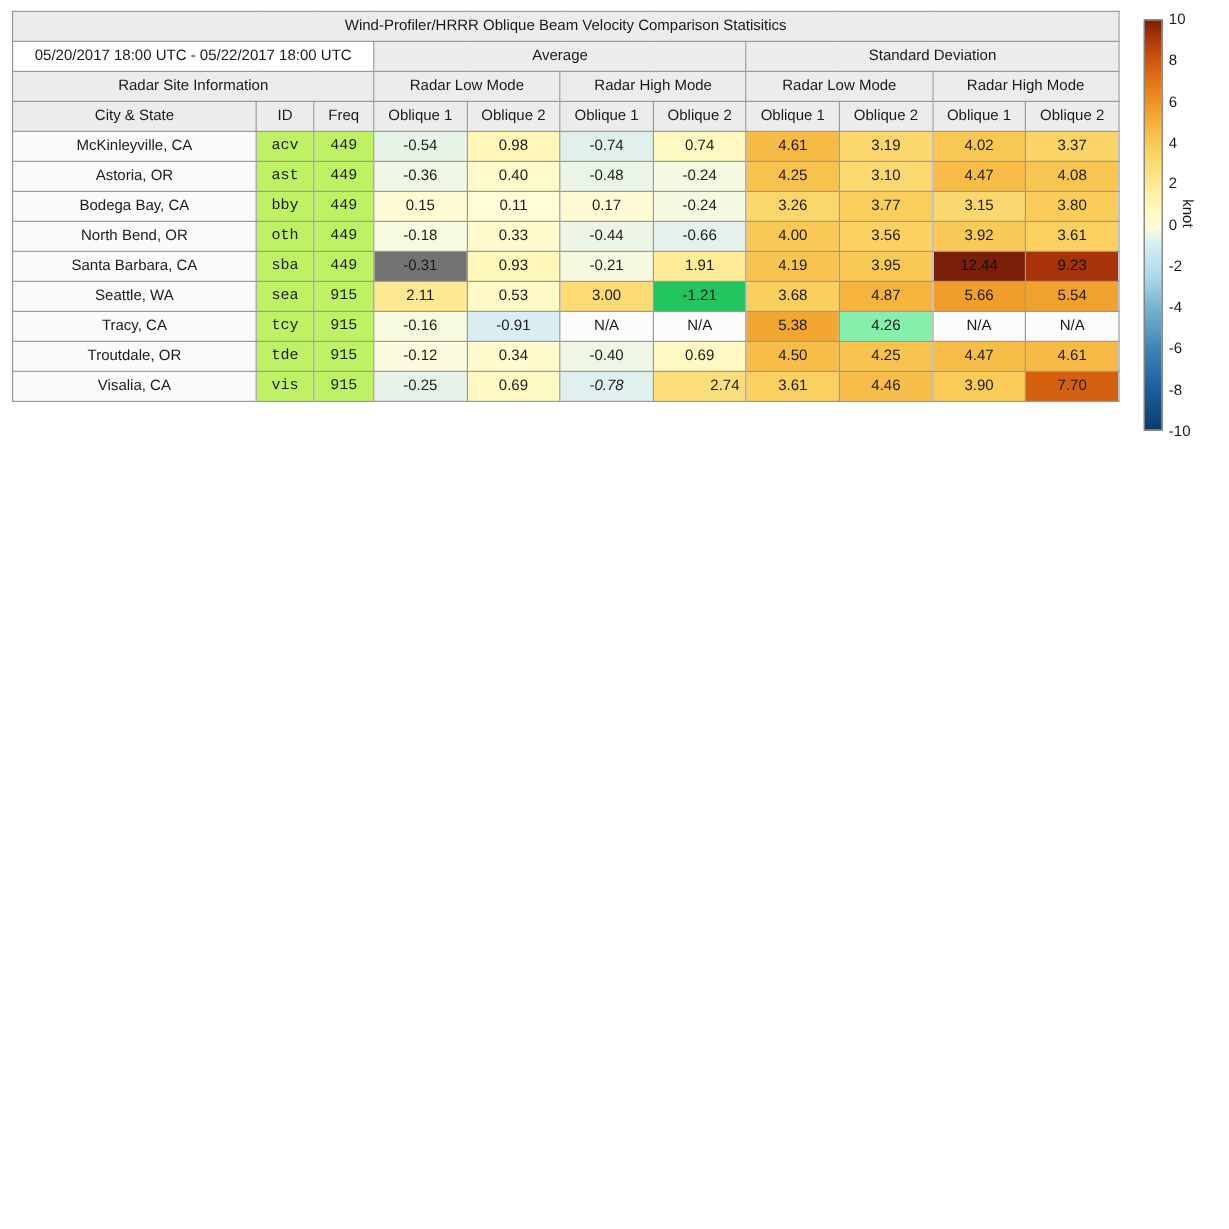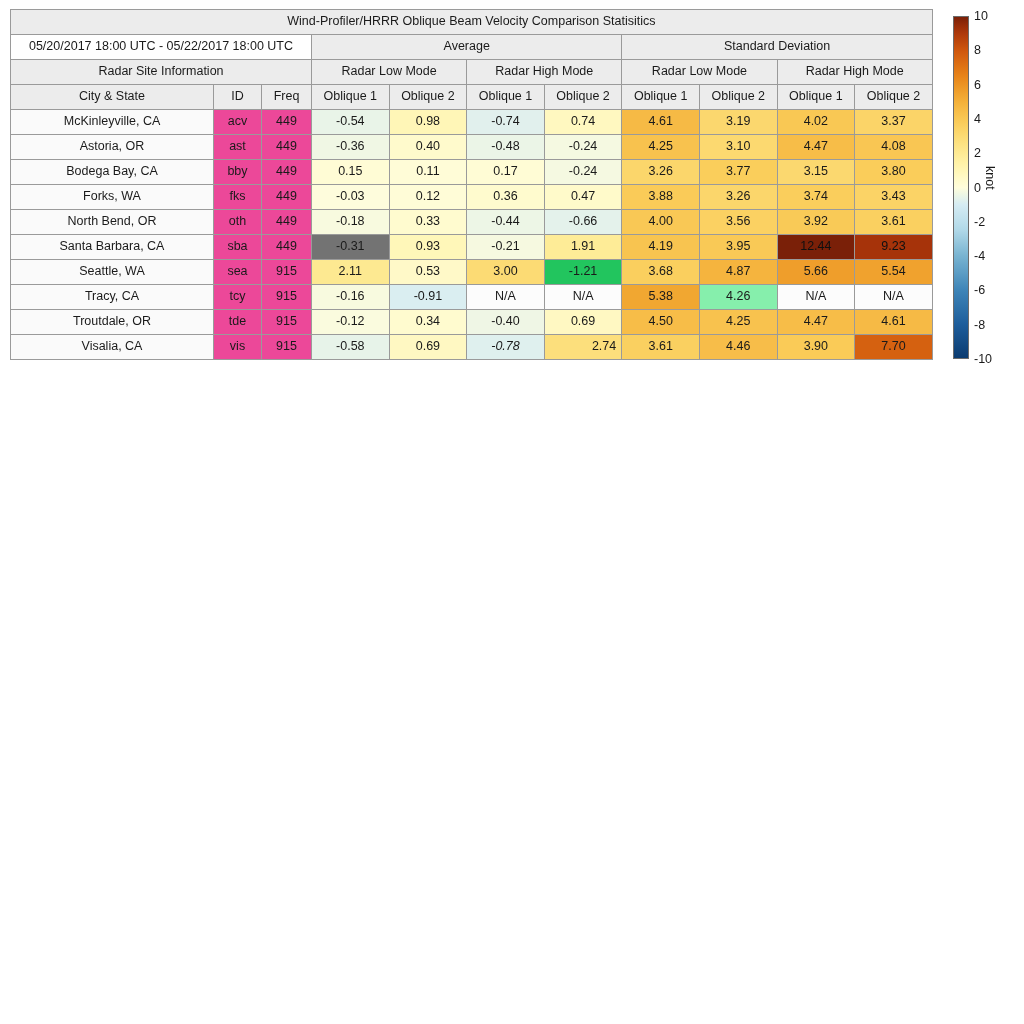--- a/index.html
+++ b/index.html
@@ -62,21 +62,22 @@
   .daterange-cell {
     text-align: left;
     padding-left: 7px;
     background: #ffffff;
   }
 
   td.city {
     background: #fafafa;
   }
   td.idcell, td.freqcell {
-    background: #ec4899;
+    background: #bef264;
+    font-family: Liberation Mono, monospace;
   }
   td.datacell {
     background: #ffffff;
   }
 
   
   col.c-city  { width: 203px; }
   col.c-id    { width: 48px; }
   col.c-freq  { width: 50px; }
   col.c-data  { width: 77.6px; }
@@ -204,33 +205,20 @@
             <td class="datacell" style="background: rgb(255, 252, 213);">0.15</td>
             <td class="datacell" style="background: rgb(255, 252, 215);">0.11</td>
             <td class="datacell" style="background: rgb(255, 252, 213);">0.17</td>
             <td class="datacell" style="background: rgb(245, 249, 225);">-0.24</td>
             <td class="datacell" style="background: rgb(251, 214, 107);">3.26</td>
             <td class="datacell" style="background: rgb(250, 206, 91);">3.77</td>
             <td class="datacell" style="background: rgb(251, 216, 111);">3.15</td>
             <td class="datacell" style="background: rgb(250, 205, 90);">3.80</td>
           </tr>
           <tr>
-            <td class="city">Forks, WA</td>
-            <td class="idcell">fks</td>
-            <td class="freqcell">449</td>
-            <td class="datacell" style="background: rgb(254, 252, 220);">-0.03</td>
-            <td class="datacell" style="background: rgb(255, 252, 215);">0.12</td>
-            <td class="datacell" style="background: rgb(255, 251, 206);">0.36</td>
-            <td class="datacell" style="background: rgb(255, 250, 202);">0.47</td>
-            <td class="datacell" style="background: rgb(250, 203, 88);">3.88</td>
-            <td class="datacell" style="background: rgb(251, 214, 107);">3.26</td>
-            <td class="datacell" style="background: rgb(250, 206, 92);">3.74</td>
-            <td class="datacell" style="background: rgb(251, 211, 102);">3.43</td>
-          </tr>
-          <tr>
             <td class="city">North Bend, OR</td>
             <td class="idcell">oth</td>
             <td class="freqcell">449</td>
             <td class="datacell" style="background: rgb(248, 250, 223);">-0.18</td>
             <td class="datacell" style="background: rgb(255, 251, 207); margin-left: 13px;">0.33</td>
             <td class="datacell" style="background: rgb(237, 246, 230);">-0.44</td>
             <td class="datacell" style="background: rgb(228, 242, 235);">-0.66</td>
             <td class="datacell" style="background: rgb(249, 200, 85);">4.00</td>
             <td class="datacell" style="background: rgb(251, 209, 98);">3.56</td>
             <td class="datacell" style="background: rgb(249, 202, 87);">3.92</td>
@@ -285,21 +273,21 @@
             <td class="datacell" style="background: rgb(255, 248, 194);">0.69</td>
             <td class="datacell" style="background: rgb(247, 189, 72);">4.50</td>
             <td class="datacell" style="background: rgb(248, 194, 78);">4.25</td>
             <td class="datacell" style="background: rgb(247, 189, 72);">4.47</td>
             <td class="datacell" style="background: rgb(246, 186, 69);">4.61</td>
           </tr>
           <tr>
             <td class="city">Visalia, CA</td>
             <td class="idcell">vis</td>
             <td class="freqcell">915</td>
-            <td class="datacell" style="background: rgb(231, 243, 233);">-0.58</td>
+            <td class="datacell" style="background: rgb(231, 243, 233);">-0.25</td>
             <td class="datacell" style="background: rgb(255, 248, 194);">0.69</td>
             <td class="datacell" style="background: rgb(223, 240, 238); font-style: italic;">-0.78</td>
             <td class="datacell" style="background: rgb(252, 223, 124); padding-left: 44px;">2.74</td>
             <td class="datacell" style="background: rgb(250, 208, 96);">3.61</td>
             <td class="datacell" style="background: rgb(247, 189, 73);">4.46</td>
             <td class="datacell" style="background: rgb(250, 203, 87);">3.90</td>
             <td class="datacell" style="background: rgb(213, 97, 16);">7.70</td>
           </tr>
         </tbody>
     </table>

